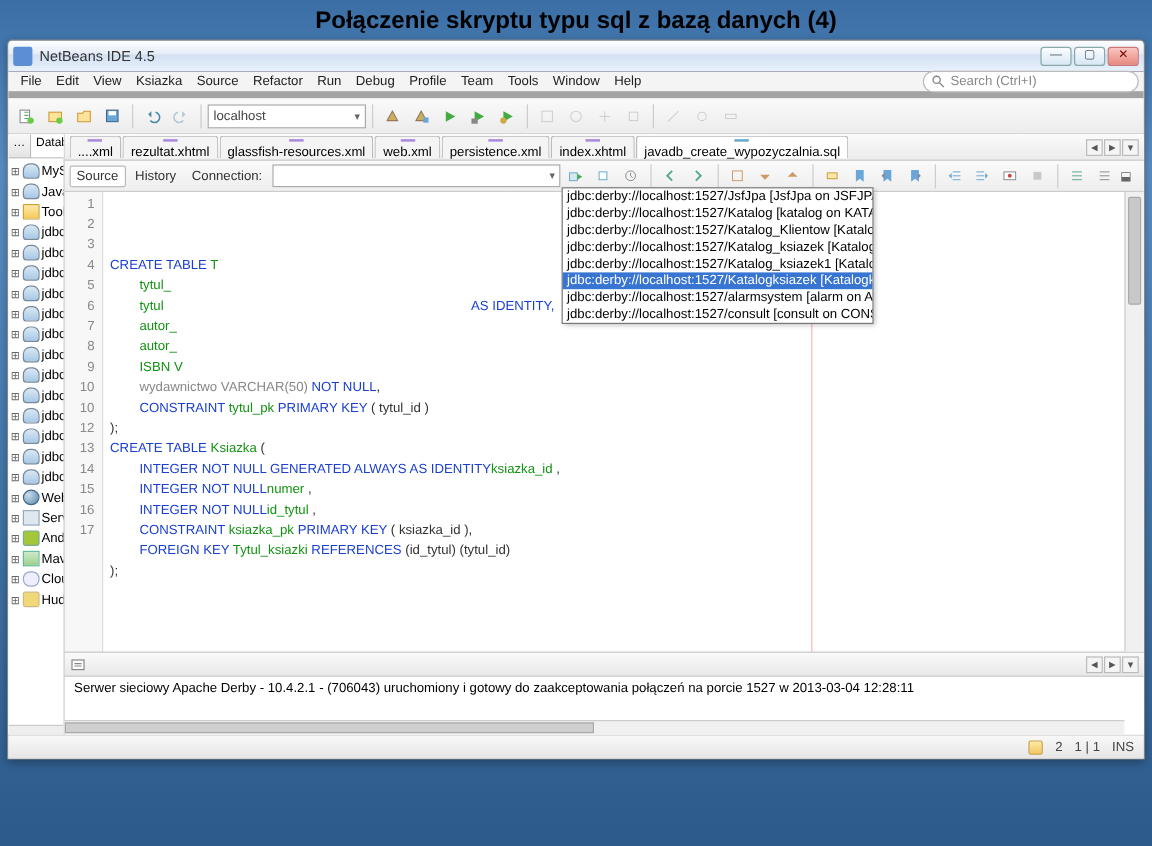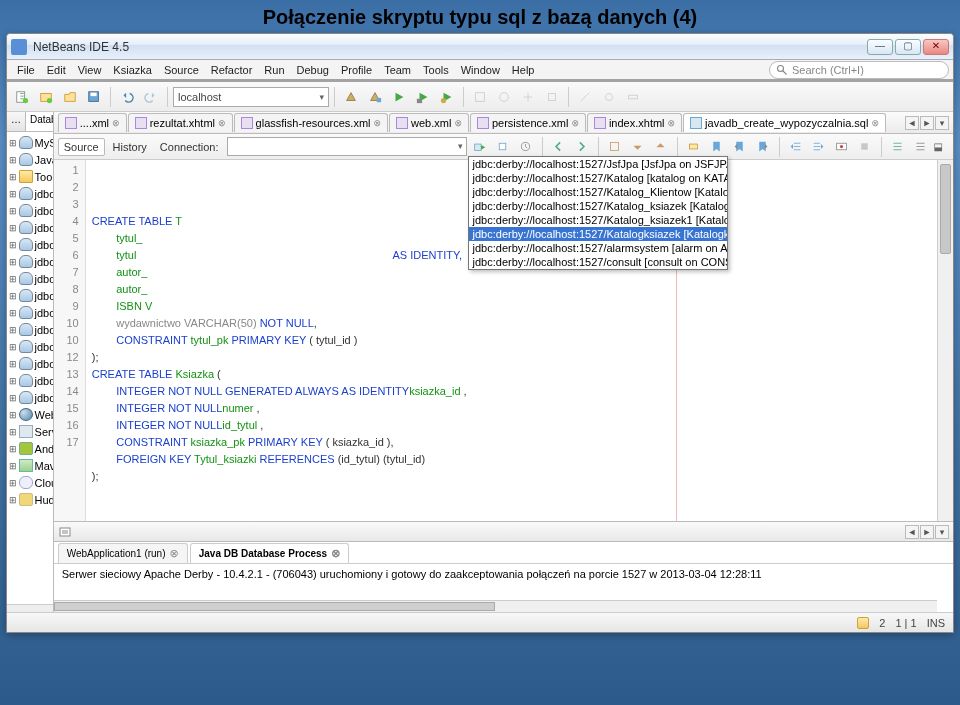--- a/index.html
+++ b/index.html
@@ -6,51 +6,51 @@
   body{background:linear-gradient(to bottom,#3a6ea5 0%,#5a8fc5 20%,#2c5a8a 100%);width:960px;height:705px;overflow:hidden;}
   .slide-title{text-align:center;font-size:20px;font-weight:bold;color:#000;padding:6px 0 4px;}
   .ide-window{background:#fff;margin:0 6px;border:1px solid #888;border-radius:4px 4px 0 0;box-shadow:0 2px 8px rgba(0,0,0,.3);}
   .titlebar{background:linear-gradient(to bottom,#fdfeff,#e4ecf7 45%,#d2e0f2 46%,#e8f1fb);height:26px;display:flex;align-items:center;padding:0 4px;border-radius:4px 4px 0 0;border-bottom:1px solid #aab;}
   .titlebar .nb-icon{width:16px;height:16px;background:#5a8fd6;border-radius:2px;margin-right:6px;display:inline-block;}
   .titlebar .title{flex:0 0 auto;font-size:12px;color:#333;}
   .titlebar .spacer{flex:1;}
   .winbtns{display:flex;gap:2px;}
   .winbtn{width:26px;height:16px;border:1px solid #8aa;border-radius:3px;background:linear-gradient(#fafdff,#d8e7f4);text-align:center;line-height:12px;font-size:10px;color:#456;}
   .winbtn.close{background:linear-gradient(#f7c7c1,#e7897f);color:#700;border-color:#c77;}
-  .menubar{display:flex;align-items:center;padding:0 4px;height:22px;background:#f4f4f4;border-bottom:3px solid #a3a3a3;}
+  .menubar{display:flex;align-items:center;padding:0 4px;height:22px;background:#f4f4f4;border-bottom:6px solid #a3a3a3;}
   .menubar .mitem{padding:2px 6px;color:#222;cursor:default;}
   .menubar .sep{flex:1;}
   .search{display:flex;align-items:center;border:1px solid #bbb;background:#fff;border-radius:10px;padding:1px 6px;width:180px;height:18px;color:#888;}
   .search svg{width:12px;height:12px;margin-right:4px;fill:#888;}
   .toolbar{display:flex;align-items:center;height:30px;background:linear-gradient(#fafafa,#ececec);border-bottom:1px solid #ccc;padding:0 4px;gap:2px;}
   .tbtn{width:22px;height:22px;border:1px solid transparent;border-radius:3px;display:flex;align-items:center;justify-content:center;}
   .tbtn svg{width:14px;height:14px;}
   .tb-sep{width:1px;height:20px;background:#ccc;margin:0 3px;}
-  .combo{border:1px solid #aaa;background:#fff;height:20px;width:156px;display:flex;align-items:center;padding:0 4px;color:#444;position:relative;}
+  .combo{border:1px solid #aaa;background:#fff;height:20px;width:132px;display:flex;align-items:center;padding:0 4px;color:#444;position:relative;}
   .combo .arrow{margin-left:auto;font-size:9px;color:#666;}
   .body-area{display:flex;height:500px;background:#f0f0f0;}
   .sidebar{width:92px;border-right:1px solid #bbb;background:#fff;display:flex;flex-direction:column;overflow:hidden;}
   .sb-tabs{display:flex;background:linear-gradient(#f8f8f8,#e4e4e4);border-bottom:1px solid #bbb;height:20px;}
   .sb-tab{padding:2px 4px;font-size:10px;border-right:1px solid #bbb;}
   .tree{flex:1;overflow:hidden;padding:2px 0;font-size:10px;}
   .tnode{display:flex;align-items:center;height:17px;padding-left:2px;white-space:nowrap;overflow:hidden;}
   .tnode .exp{width:10px;text-align:center;color:#666;font-size:9px;}
   .tnode .ticon{width:14px;height:13px;margin:0 2px;flex:0 0 auto;}
   .ticon.cyl{background:linear-gradient(#d8e8f5,#a8c8e5);border:1px solid #789;border-radius:6px 6px 3px 3px;}
   .ticon.folder{background:linear-gradient(#ffe9a8,#f5c95b);border:1px solid #c9a23a;border-radius:1px;}
   .ticon.green{background:linear-gradient(#cfe9c8,#9ed08f);border:1px solid #6b9;}
   .ticon.globe{background:radial-gradient(circle at 30% 30%,#cde,#58a);border:1px solid #468;border-radius:50%;}
   .ticon.android{background:#a4c639;border:1px solid #7a9;border-radius:2px;}
   .ticon.cloud{background:#eef;border:1px solid #9ac;border-radius:6px;}
   .ticon.hudson{background:#f0d878;border:1px solid #cb8;border-radius:2px;}
   .ticon.server{background:#e0e8ef;border:1px solid #9ab;}
   .sidebar .scroll{height:8px;background:#eee;border-top:1px solid #ccc;}
   .main{flex:1;display:flex;flex-direction:column;background:#fff;position:relative;}
   .file-tabs{display:flex;align-items:center;height:22px;background:linear-gradient(#fbfbfb,#ebebeb);border-bottom:1px solid #bbb;padding-left:4px;}
-  .ftab{display:flex;align-items:center;gap:3px;padding:2px 6px;border:1px solid #bbb;border-bottom:none;background:#f4f4f4;margin-right:1px;font-size:10px;height:19px;border-radius:3px 3px 0 0;}
+  .ftab{display:flex;align-items:center;gap:3px;padding:2px 6px;border:1px solid #bbb;border-bottom:none;background:#f4f4f4;margin-right:1px;font-size:10px;height:19px;border-radius:3px 3px 0 0;flex-direction:column;}
   .ftab.active{background:#fff;}
   .ftab .ficon{width:12px;height:12px;background:#dfe8c8;border:1px solid #9b5;}
   .ftab .ficon.xml{background:#e8e0f0;border-color:#a8d;}
   .ftab .ficon.sql{background:#d8e8f0;border-color:#6ac;}
   .ftab .x{color:#888;font-size:9px;}
   .tab-nav{margin-left:auto;display:flex;gap:1px;padding-right:4px;}
   .tab-nav .nb{width:14px;height:14px;border:1px solid #bbb;background:#f4f4f4;font-size:9px;text-align:center;line-height:12px;color:#555;}
   .editor-toolbar{display:flex;align-items:center;height:26px;background:linear-gradient(#fafafa,#eee);border-bottom:1px solid #ccc;padding:0 4px;gap:3px;}
   .editor-toolbar .lbl{padding:2px 5px;color:#333;}
   .editor-toolbar .lbl.src{border:1px solid #bbb;background:#fff;border-radius:2px;}
@@ -561,24 +561,20 @@
               <path d="M4 6h6M4 8h6" stroke="#888"></path>
             </svg>
           <div class="out-tab"><span>Output</span><span class="x">⊗</span></div>
           <span style="flex:1"></span>
           <div class="tab-nav">
             <div class="nb">◄</div>
             <div class="nb">►</div>
             <div class="nb">▾</div>
           </div>
         </div>
-        <div class="out-sub" id="outsub">
-            <div class="st">WebApplication1 (run)<span class="x">⊗</span></div>
-            <div class="st active">Java DB Database Process<span class="x">⊗</span></div>
-          </div>
         <div class="console">
           <div id="console-lines">
               <div>Serwer sieciowy Apache Derby - 10.4.2.1 - (706043) uruchomiony i gotowy do zaakceptowania połączeń na porcie 1527 w 2013-03-04 12:28:11</div>
             </div>
           <div class="hscroll">
               <div class="ht"></div>
             </div>
         </div>
       </div>
     </div>

